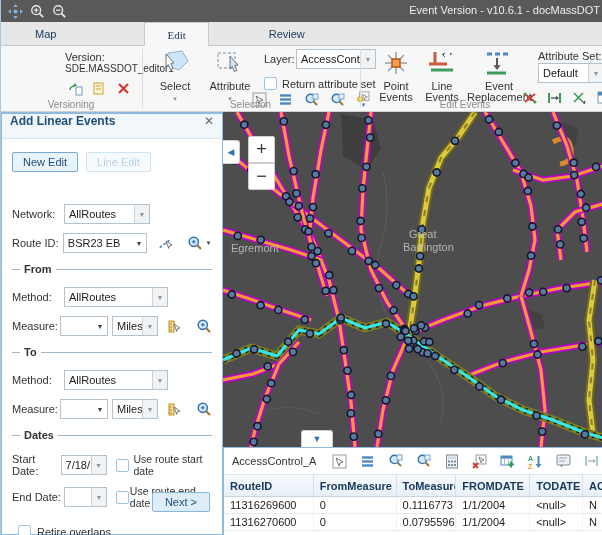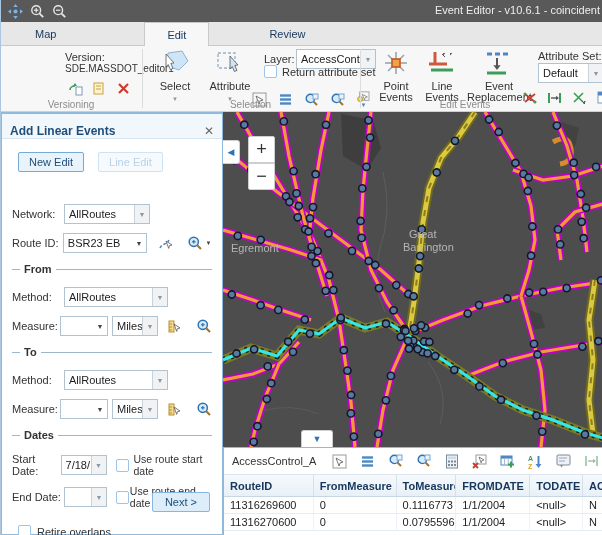--- a/index.html
+++ b/index.html
@@ -7,46 +7,46 @@
   .app { position:relative; width:602px; height:535px; background:#fff; border-left:1px solid #a9c7e0; }
 
   
   .titlebar { position:absolute; left:0; top:0; width:602px; height:22px; background:#595959; display:flex; align-items:center; padding:0 6px; overflow:hidden; }
   .tb-icon { width:17px; height:17px; margin-right:5px; display:flex; align-items:center; justify-content:center; }
   .tb-title { position:absolute; right:3px; top:4px; color:#eeeeee; font-size:11px; white-space:nowrap; }
 
   
   .tabrow { position:absolute; left:0; top:22px; width:602px; height:24px; background:#e7e7e7; border-bottom:1px solid #c9c9c9; display:flex; }
   .tab { height:24px; padding:0 22px; display:flex; align-items:center; font-size:11px; color:#16365c; cursor:default; }
-  .tab.active { background:#f7f7f7; border:1px solid #c9c9c9; border-bottom:none; position:relative; z-index:2; }
+  .tab.active { background:#f7f7f7; border:1px solid #c9c9c9; border-bottom:none; position:relative; z-index:2;font-family:Liberation Serif, serif; }
 
   
   .ribbon { position:absolute; left:0; top:46px; width:602px; height:66px; background:#f7f7f7; border-bottom:1px solid #cfcfcf; font-size:11px; color:#333; }
   .rgroup-label { position:absolute; bottom:1px; font-size:10px; color:#8c8c8c; text-align:center; }
   .rsep { position:absolute; top:3px; bottom:3px; width:1px; background:#dcdcdc; }
   .bigbtn { position:absolute; top:2px; text-align:center; color:#333; line-height:11px; padding-top:2px; }
   .bigbtn .bicon { display:block; margin:0 auto 3px auto; }
   .caret { font-size:6px; color:#8a98a6; line-height:6px; }
   .rfield-label { position:absolute; font-size:11px; color:#333; }
   .mini-row { position:absolute; display:flex; align-items:center; gap:7px; }
 
   
   .dd { display:flex; align-items:center; background:#fff; border:1px solid #b3c2cf; height:20px; font-size:11px; color:#222; }
   .dd .dd-val { flex:1; padding:0 4px; white-space:nowrap; overflow:hidden; }
   .dd .dd-btn { width:15px; align-self:stretch; background:#f0f2f4; border-left:1px solid #c6d2dc; display:flex; align-items:center; justify-content:center; font-size:7px; color:#8a98a6; }
   .dd .dd-plain { width:14px; font-size:7px; color:#444; text-align:center; }
   .checkbox { width:13px; height:13px; background:#fff; border:1px solid #9dc3e6; border-radius:2px; flex:none; }
 
   
   .panel { position:absolute; left:0; top:112px; width:222px; height:423px; background:#fff; border:1px solid #8fb9dd; border-top:2px solid #8fb9dd; }
-  .panel-header { height:25px; background:#f2f7fc; border-bottom:1px solid #d7e5f0; display:flex; align-items:flex-end; padding:0 8px; }
+  .panel-header { height:25px; background:#f2f7fc; border-bottom:1px solid #d7e5f0; display:flex; align-items:flex-start; padding:0 8px; }
   .panel-title { flex:1; font-size:12px; font-weight:bold; color:#1f4e79; }
   .panel-close { font-size:12px; color:#666; cursor:default; }
   .prow { display:flex; align-items:center; padding:0 10px; font-size:11px; color:#333; }
-  .btn { border:1px solid #76a9d4; background:#e9f3fb; color:#1f4e79; font-size:11px; padding:3px 10px; border-radius:2px;margin-left:6px; }
+  .btn { border:1px solid #76a9d4; background:#e9f3fb; color:#1f4e79; font-size:11px; padding:3px 10px; border-radius:2px; }
   .btn.disabled { border-color:#cfe3f2; background:#f6fafd; color:#b9d2e6; }
   .divider { position:relative; border-top:1px solid #9db7ca; margin:16px 10px 0 10px; height:10px; }
   .divider span { position:absolute; top:-7px; left:8px; background:#fff; padding:0 4px; font-size:11px; font-weight:bold; color:#333; }
   .nextbtn { position:absolute; right:12px; bottom:22px; border:1px solid #86b7e0; background:#ddeefa; color:#1f4e79; font-size:11px; padding:3px 12px; border-radius:2px; }
 
   
   .map { position:absolute; left:222px; top:112px; width:380px; height:335px; background:#4d4d4d; overflow:hidden; }
   .map svg { position:absolute; left:0; top:0; }
   .evt-dot { fill:#587a9e; stroke:#14162b; stroke-width:1.6; }
   .map-label { fill:#b5b5b5; font-size:11px; font-family:"Liberation Sans",sans-serif; }
@@ -93,21 +93,21 @@
           <line x1="6.2" y1="4" x2="6.2" y2="8.4" stroke="#e8e8e8" stroke-width="1.2"></line>
         </svg>
     </span>
     <span class="tb-icon">
       <svg width="15" height="15" viewBox="0 0 15 15">
           <circle cx="6.2" cy="6.2" r="4.4" fill="none" stroke="#e8e8e8" stroke-width="1.4"></circle>
           <line x1="9.6" y1="9.6" x2="13.2" y2="13.2" stroke="#e8e8e8" stroke-width="1.8"></line>
           <line x1="4" y1="6.2" x2="8.4" y2="6.2" stroke="#e8e8e8" stroke-width="1.2"></line>
         </svg>
     </span>
-    <span class="tb-title">Event Editor - v10.6.1 - coincident</span>
+    <span class="tb-title">Event Version - v10.6.1 - docMassDOT</span>
   </div>
 
   <div class="tabrow">
     <div class="tab" style="margin-left:12px">Map</div>
     <div class="tab active" style="margin-left:66px">Edit</div>
     <div class="tab" style="margin-left:38px">Review</div>
   </div>
 
   <div class="ribbon">
 
@@ -155,21 +155,21 @@
           </svg>
       </span>
       <span>Attribute</span><br>
       <span class="caret">▼</span>
     </div>
     <div class="rfield-label" style="left:263px; top:7px;">Layer:</div>
     <div class="dd" style="position:absolute; left:295px; top:3px; width:80px;">
       <span class="dd-val">AccessControl_A</span>
         <span class="dd-btn">▼</span>
     </div>
-    <div class="mini-row" style="left:263px; top:19px; gap:5px;">
+    <div class="mini-row" style="left:263px; top:31px; gap:5px;">
       <span class="checkbox"></span>
       <span style="font-size:11px;">Return attribute set</span>
     </div>
     <div class="mini-row" style="left:250px; top:45px; gap:9px;">
       <span class="ticon">
           <svg width="15" height="15" viewBox="0 0 15 15">
             <rect x="1" y="1" width="13" height="13" fill="none" stroke="#999"></rect>
             <path d="M4 4l7 4-3 1-1 3z" fill="#fff" stroke="#555" stroke-width="0.8"></path>
           </svg>
         </span>

